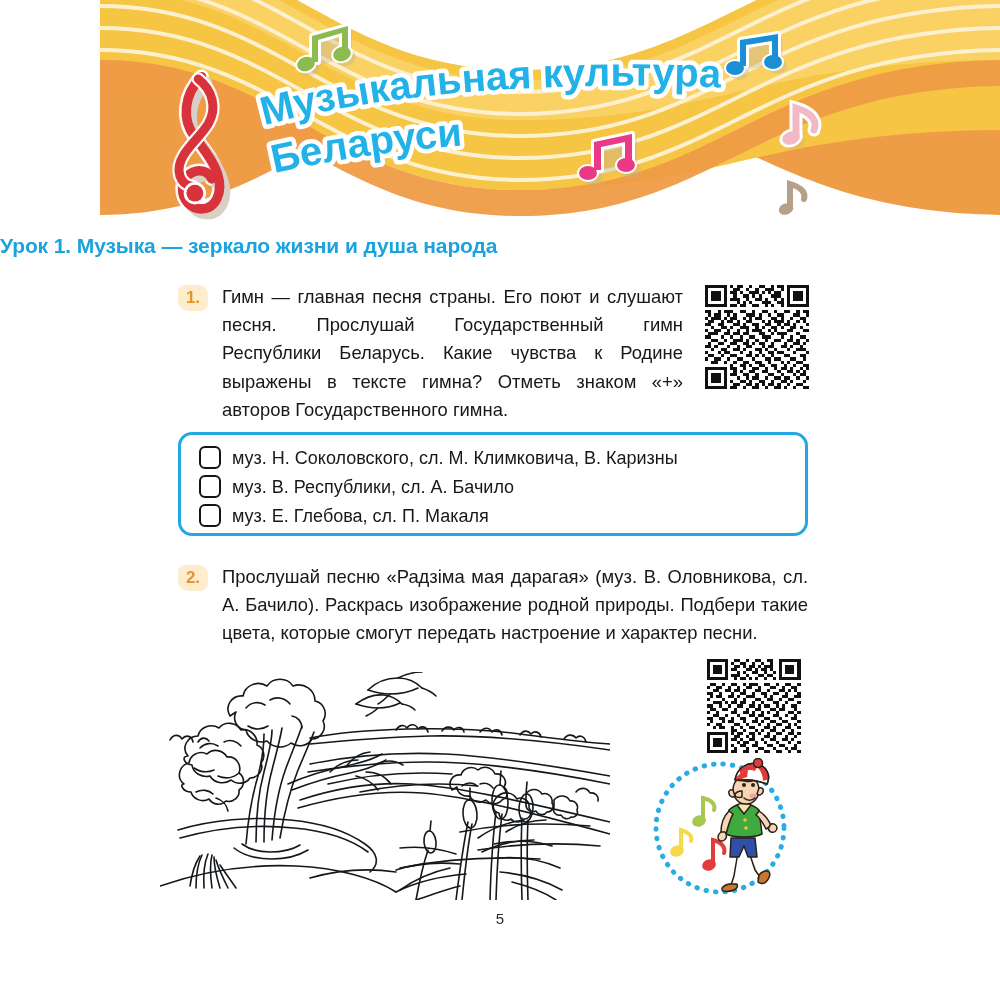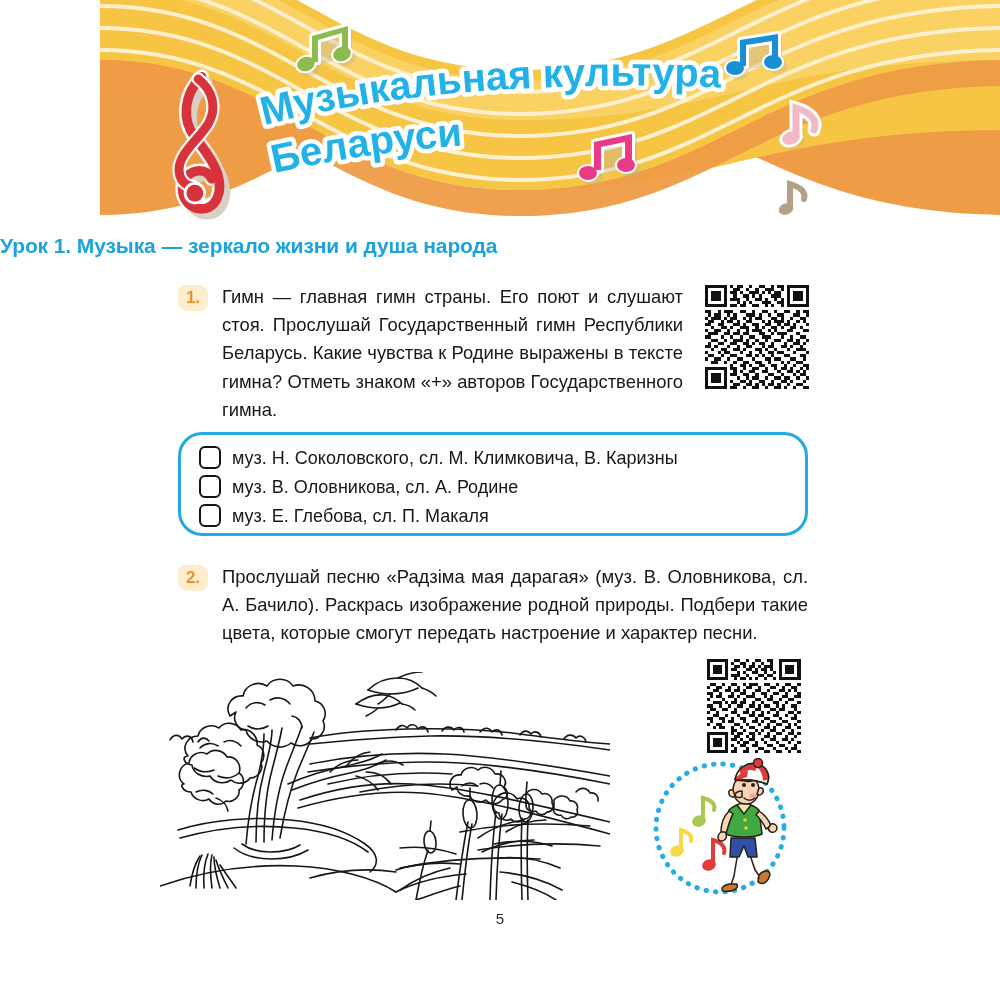--- a/index.html
+++ b/index.html
@@ -84,21 +84,21 @@
   }
 
   
   .answer-box {
     position: absolute;
     left: 178px;
     top: 432px;
     width: 630px;
     height: 104px;
     border: 3px solid #23a9e1;
-    border-radius: 24px;
+    border-radius: 14px;
     box-sizing: border-box;
   }
   .answer-list {
     position: absolute;
     left: 18px;
     top: 8px;
     width: 600px;
   }
   .answer-row {
     display: flex;
@@ -277,21 +277,21 @@
       <text font-family="Liberation Sans, sans-serif" font-size="40" font-weight="bold" fill="#22b2e8">
         <textPath href="#arc2" startOffset="4%">Беларуси</textPath>
       </text>
     </svg>
   </div>
 
   <div class="lesson-heading">Урок 1. Музыка — зеркало жизни и душа народа</div>
 
   <div class="task" style="left:178px; top:283px; width:505px;">
     <div class="task-num">1.</div>
-    <div class="task-body justify">Гимн — главная гимн страны. Его поют и слушают стоя. Прослушай Государственный гимн Республики Беларусь. Какие чувства к Родине выражены в тексте гимна? Отметь знаком «+» авторов Государственного гимна.</div>
+    <div class="task-body justify">Гимн — главная песня страны. Его поют и слушают песня. Прослушай Государственный гимн Республики Беларусь. Какие чувства к Родине выражены в тексте гимна? Отметь знаком «+» авторов Государственного гимна.</div>
   </div>
 
   <svg class="qr" id="qr-1" viewBox="0 0 33 33" shape-rendering="crispEdges" xmlns="http://www.w3.org/2000/svg">
     <rect width="33" height="33" fill="#ffffff"></rect>
     <g fill="#111111">
       <rect x="0" y="0" width="7" height="1"></rect>
         <rect x="0" y="6" width="7" height="1"></rect>
       <rect x="0" y="0" width="1" height="7"></rect>
         <rect x="6" y="0" width="1" height="7"></rect>
       <rect x="2" y="2" width="3" height="3"></rect>
@@ -577,21 +577,21 @@
   </svg>
 
   <div class="answer-box">
     <div class="answer-list">
       <div class="answer-row">
         <span class="checkbox"></span>
         <span class="answer-text">муз. Н. Соколовского, сл. М. Климковича, В. Каризны</span>
       </div>
       <div class="answer-row">
         <span class="checkbox"></span>
-        <span class="answer-text">муз. В. Оловникова, сл. А. Родине</span>
+        <span class="answer-text">муз. В. Республики, сл. А. Бачило</span>
       </div>
       <div class="answer-row">
         <span class="checkbox"></span>
         <span class="answer-text">муз. Е. Глебова, сл. П. Макаля</span>
       </div>
     </div>
   </div>
 
   <div class="task" style="left:178px; top:563px; width:630px;">
     <div class="task-num">2.</div>

